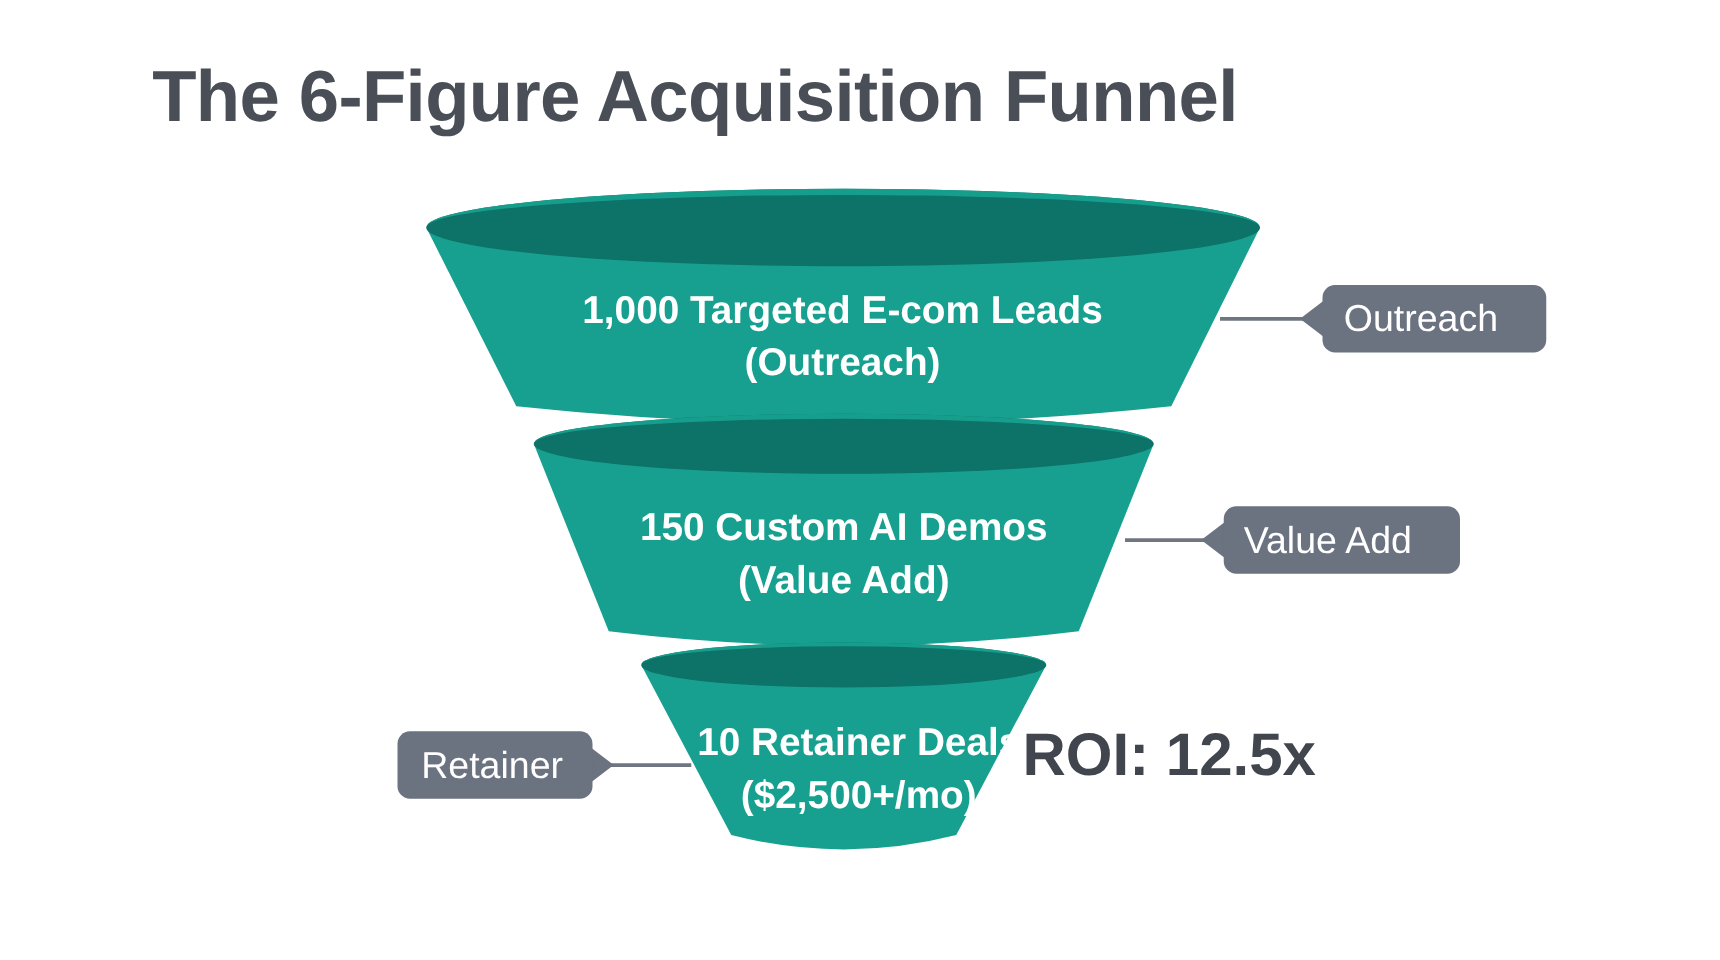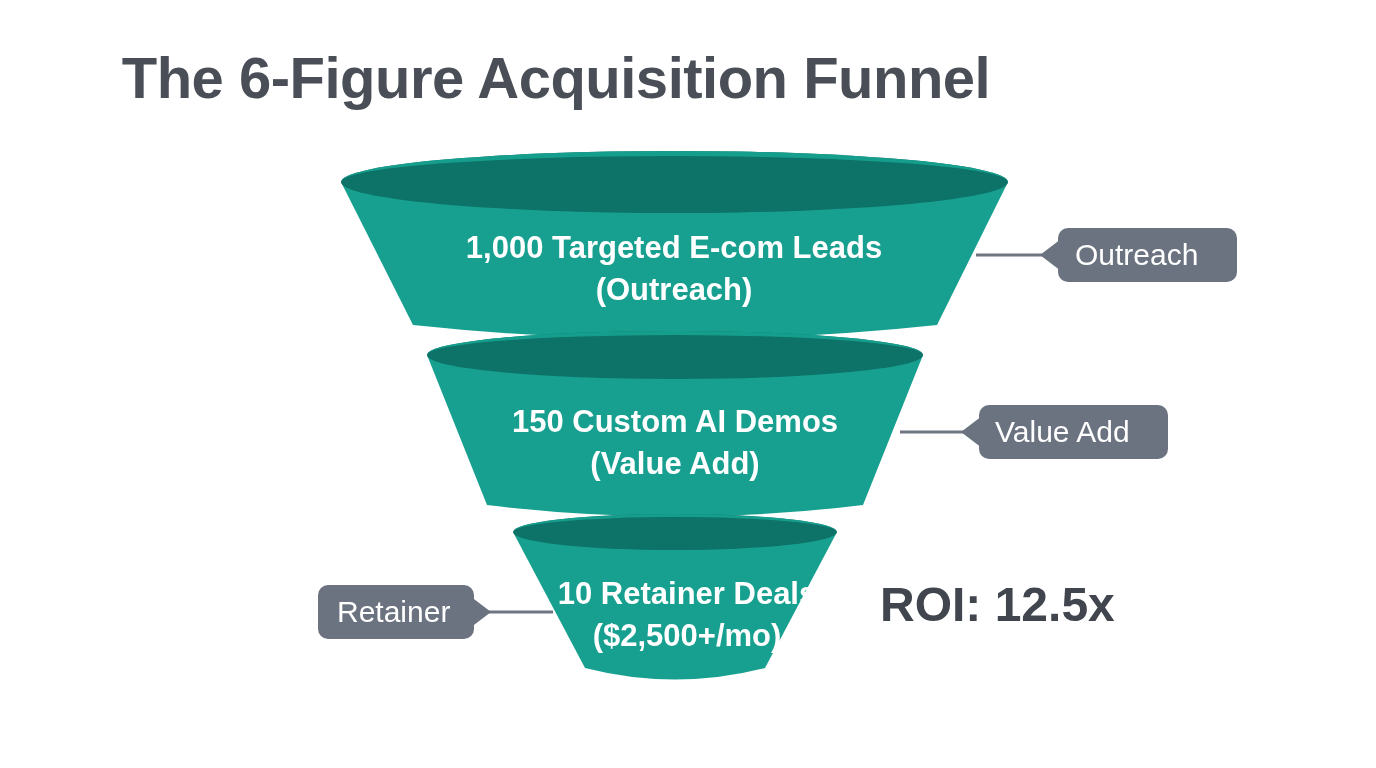--- a/index.html
+++ b/index.html
@@ -27,21 +27,21 @@
     width: 1112px;
     text-align: center;
     font-size: 58px;
     font-weight: bold;
     color: #4a4f57;
     letter-spacing: -0.5px;
     white-space: nowrap;
   }
   #roi-text {
     position: absolute;
-    left: 880px;
+    left: 818px;
     top: 577px;
     font-size: 48px;
     font-weight: bold;
     color: #41464e;
     white-space: nowrap;
   }
   svg#funnel-svg {
     position: absolute;
     left: 0;
     top: 0;

